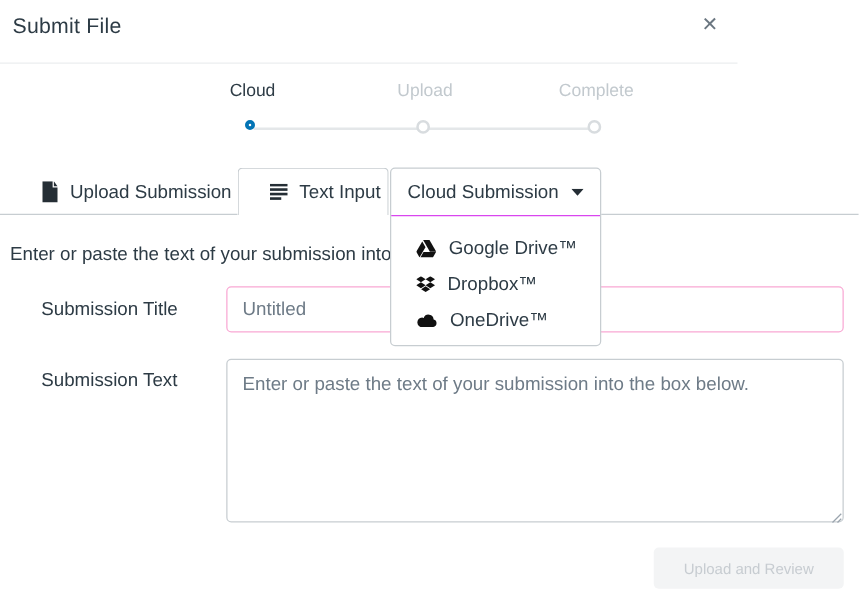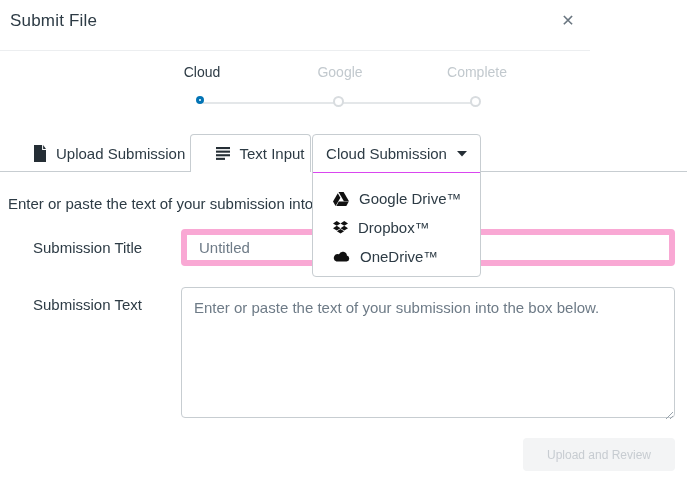--- a/index.html
+++ b/index.html
@@ -48,21 +48,21 @@
   .cloud-menu { padding:11px 0 6px; }
   .menu-item { display:flex; align-items:center; gap:10px; height:29px;
     padding-left:20px; font-size:15px; cursor:pointer; }
 
   
   .instruction { position:absolute; left:8px; top:195px; font-size:15px;
     white-space:nowrap; z-index:1; }
   .field-label { position:absolute; left:33px; font-size:15px; }
   .lbl-title { top:239px; } .lbl-text { top:296px; }
   .title-input { position:absolute; left:181px; top:229px; width:494px; height:37px;
-    border:6px solid #f9a8d4; border-radius:4px; padding:0 12px; font-size:15px;
+    border:1px solid #f9a8d4; border-radius:4px; padding:0 12px; font-size:15px;
     font-family:inherit; color:var(--text,#2D3B45); z-index:1; background:#fff; }
   .text-area { position:absolute; left:181px; top:287px; width:494px; height:131px;
     border:1px solid #C7CDD1; border-radius:4px; padding:10px 12px; font-size:15px;
     font-family:inherit; color:var(--text,#2D3B45); resize:none; z-index:1;
     background:#fff; line-height:1.35; }
   .title-input::placeholder, .text-area::placeholder { color:#6E7B87; opacity:1; }
   .resize-handle { position:absolute; left:665px; top:406px; z-index:2; }
 
   
   .submit-btn { position:absolute; left:523px; top:438px; width:152px; height:33px;
@@ -72,21 +72,21 @@
 </head>
 <body>
 
 <div class="modal-header">
   <div class="modal-title">Submit File</div>
   <button class="close-btn"><span>✕</span></button>
 </div>
 
 <div>
   <div class="step-label active" style="left:202px">Cloud</div>
-  <div class="step-label inactive" style="left:340px">Google</div>
+  <div class="step-label inactive" style="left:340px">Upload</div>
   <div class="step-label inactive" style="left:477px">Complete</div>
   <div class="step-track"></div>
   <div class="step-dot active dot-1"></div>
   <div class="step-dot inactive dot-2"></div>
   <div class="step-dot inactive dot-3"></div>
 </div>
 
 <div class="tabbar-line line-left"></div>
 <div class="tabbar-line line-right"></div>
 

